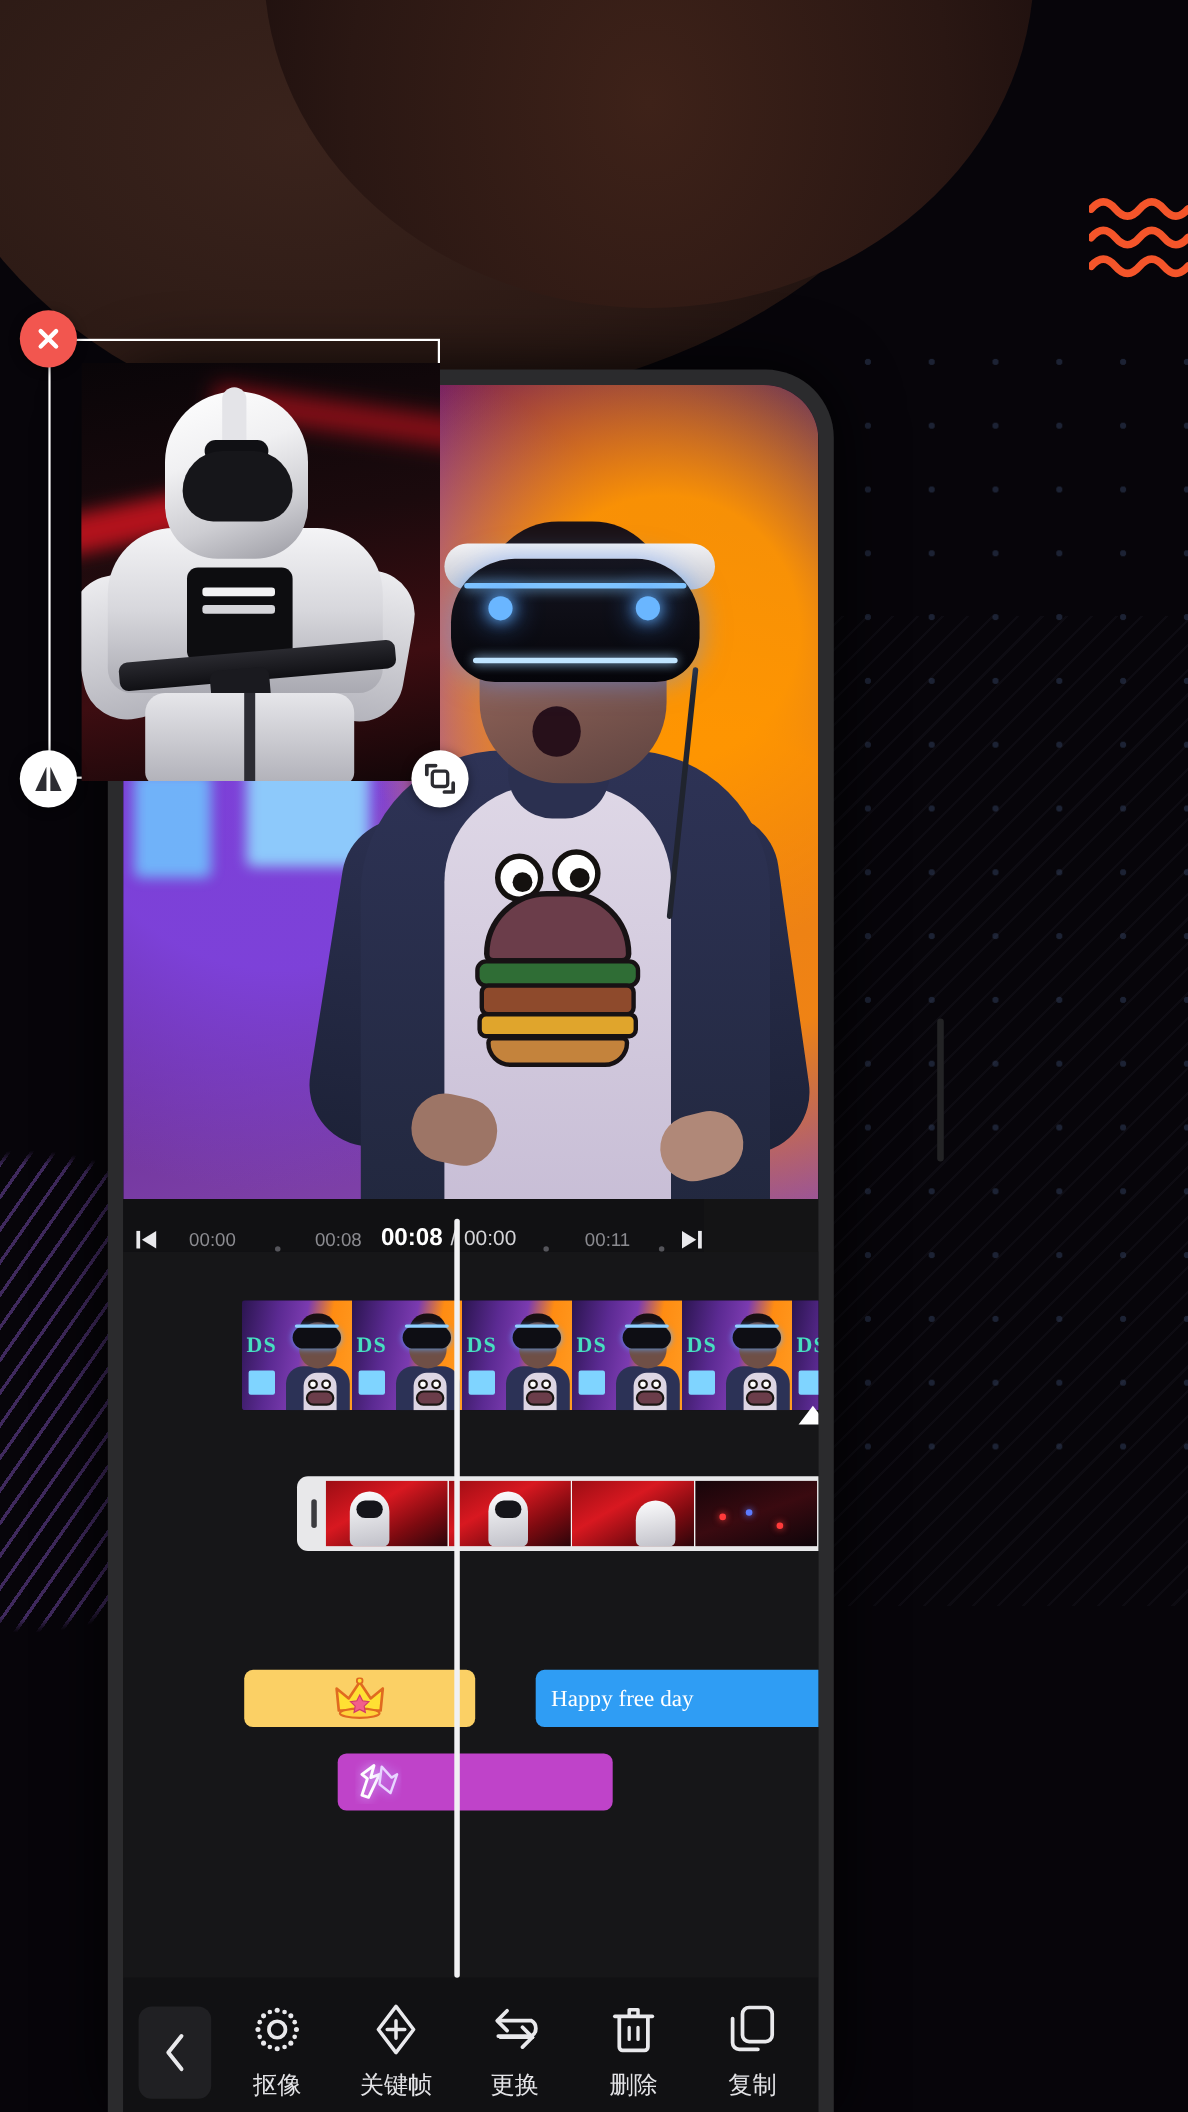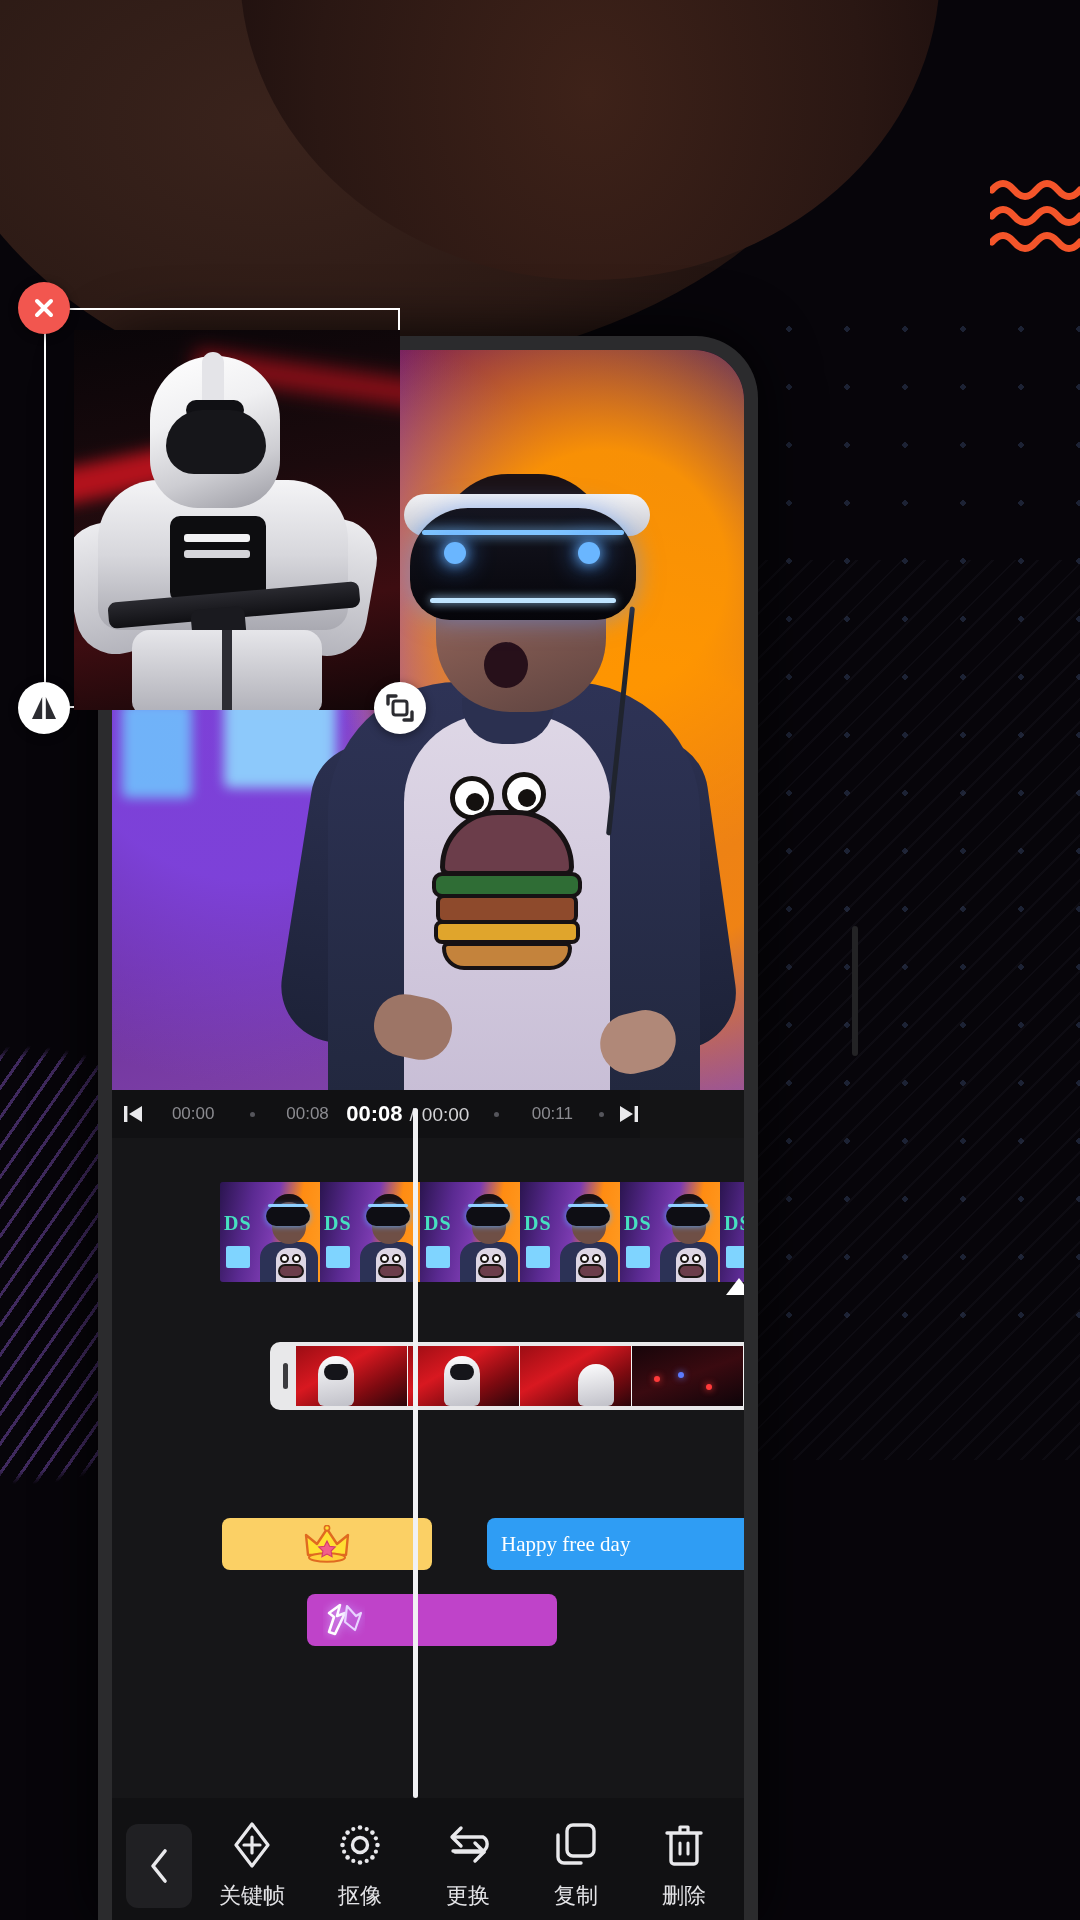--- a/index.html
+++ b/index.html
@@ -188,21 +188,21 @@
   }
   .pip-close {
     position:absolute; width:52px; height:52px; border-radius:50%;
     background:#f2564f; display:flex; align-items:center; justify-content:center;
     box-shadow:0 2px 10px rgba(0,0,0,.45); pointer-events:auto; cursor:pointer;
   }
 
   
   .ruler {
     position:absolute; left:0; top:740px; width:528px; height:48px;
-    background:#111113; display:flex; align-items:center; color:#8b8b90;
+    background:#111113; display:flex; align-items:flex-end; color:#8b8b90;
     font-size:17px;
   }
   .ruler .tick-dot { width:5px; height:5px; background:#55555b; border-radius:50%; }
   .cur-time { color:#ffffff; font-size:22px; font-weight:bold; }
   .tot-time { color:#d3d3d6; font-size:19px; }
   .ruler-icon { color:#e9e9ec; font-size:22px; }
 
   
   .tracks { position:absolute; left:0; top:788px; width:632px; height:660px; background:#161618;font-family:Liberation Serif, serif; }
   .track-main {
@@ -504,28 +504,20 @@
       <div class="toolbar">
         <div class="back-btn">
           <svg width="26" height="40" viewBox="0 0 26 40">
             <path d="M19 5 L7 20 L19 35" fill="none" stroke="#e9e9ec" stroke-width="3.6" stroke-linecap="round" stroke-linejoin="round"></path>
           </svg>
         </div>
         <div class="tool-items">
 
           <div class="tool-item">
             <svg width="48" height="48" viewBox="0 0 48 48">
-              <path d="M24 3 L40 24 L24 45 L8 24 Z" fill="none" stroke="#e9e9ec" stroke-width="3.2" stroke-linejoin="round"></path>
-              <path d="M24 16 L24 32 M16 24 L32 24" stroke="#e9e9ec" stroke-width="3.2" stroke-linecap="round"></path>
-            </svg>
-            <span class="tool-label">关键帧</span>
-          </div>
-
-          <div class="tool-item">
-            <svg width="48" height="48" viewBox="0 0 48 48">
               <circle cx="24" cy="24" r="7.5" fill="none" stroke="#e9e9ec" stroke-width="3.4"></circle>
               <g fill="#e9e9ec">
                 <circle cx="24" cy="6.5" r="2.3"></circle>
                   <circle cx="36.4" cy="11.6" r="2.3"></circle>
                 <circle cx="41.5" cy="24" r="2.3"></circle>
                   <circle cx="36.4" cy="36.4" r="2.3"></circle>
                 <circle cx="24" cy="41.5" r="2.3"></circle>
                   <circle cx="11.6" cy="36.4" r="2.3"></circle>
                 <circle cx="6.5" cy="24" r="2.3"></circle>
                   <circle cx="11.6" cy="11.6" r="2.3"></circle>
@@ -536,45 +528,53 @@
                 <circle cx="17.3" cy="39.9" r="2.1"></circle>
                   <circle cx="8.1" cy="30.7" r="2.1"></circle>
                 <circle cx="8.1" cy="17.3" r="2.1"></circle>
                   <circle cx="17.3" cy="8.1" r="2.1"></circle>
               </g>
             </svg>
             <span class="tool-label">抠像</span>
           </div>
 
           <div class="tool-item">
+            <svg width="48" height="48" viewBox="0 0 48 48">
+              <path d="M24 3 L40 24 L24 45 L8 24 Z" fill="none" stroke="#e9e9ec" stroke-width="3.2" stroke-linejoin="round"></path>
+              <path d="M24 16 L24 32 M16 24 L32 24" stroke="#e9e9ec" stroke-width="3.2" stroke-linecap="round"></path>
+            </svg>
+            <span class="tool-label">关键帧</span>
+          </div>
+
+          <div class="tool-item">
             <svg width="50" height="48" viewBox="0 0 50 48">
               <path d="M10 16 L40 16 A8 8 0 0 1 40 30 L10 30" fill="none" stroke="#e9e9ec" stroke-width="3.4" stroke-linecap="round"></path>
               <path d="M18 7 L9 16 L18 25" fill="none" stroke="#e9e9ec" stroke-width="3.4" stroke-linecap="round" stroke-linejoin="round"></path>
               <path d="M32 22 L41 31 L32 40" fill="none" stroke="#e9e9ec" stroke-width="3.4" stroke-linecap="round" stroke-linejoin="round"></path>
               <path d="M41 31 L12 31" fill="none" stroke="#e9e9ec" stroke-width="3.4" stroke-linecap="round"></path>
             </svg>
             <span class="tool-label">更换</span>
-          </div>
-
-          <div class="tool-item">
-            <svg width="46" height="48" viewBox="0 0 46 48">
-              <rect x="14" y="4" width="27" height="31" rx="6" fill="none" stroke="#e9e9ec" stroke-width="3.4"></rect>
-              <path d="M28 42 L11 42 A6 6 0 0 1 5 36 L5 14" fill="none" stroke="#e9e9ec" stroke-width="3.4" stroke-linecap="round"></path>
-            </svg>
-            <span class="tool-label">复制</span>
           </div>
 
           <div class="tool-item">
             <svg width="44" height="48" viewBox="0 0 44 48">
               <path d="M5 12 L39 12" stroke="#e9e9ec" stroke-width="3.4" stroke-linecap="round"></path>
               <path d="M18 12 L18 6 L26 6 L26 12" fill="none" stroke="#e9e9ec" stroke-width="3.2" stroke-linejoin="round"></path>
               <path d="M9 12 L9 40 A3 3 0 0 0 12 43 L32 43 A3 3 0 0 0 35 40 L35 12" fill="none" stroke="#e9e9ec" stroke-width="3.4" stroke-linejoin="round"></path>
               <path d="M18 22 L18 33 M26 22 L26 33" stroke="#e9e9ec" stroke-width="3" stroke-linecap="round"></path>
             </svg>
             <span class="tool-label">删除</span>
+          </div>
+
+          <div class="tool-item">
+            <svg width="46" height="48" viewBox="0 0 46 48">
+              <rect x="14" y="4" width="27" height="31" rx="6" fill="none" stroke="#e9e9ec" stroke-width="3.4"></rect>
+              <path d="M28 42 L11 42 A6 6 0 0 1 5 36 L5 14" fill="none" stroke="#e9e9ec" stroke-width="3.4" stroke-linecap="round"></path>
+            </svg>
+            <span class="tool-label">复制</span>
           </div>
 
         </div>
       </div>
 
     </div>
   </div>
 
   <div class="pip-wrap">
     <div class="pip-box">

